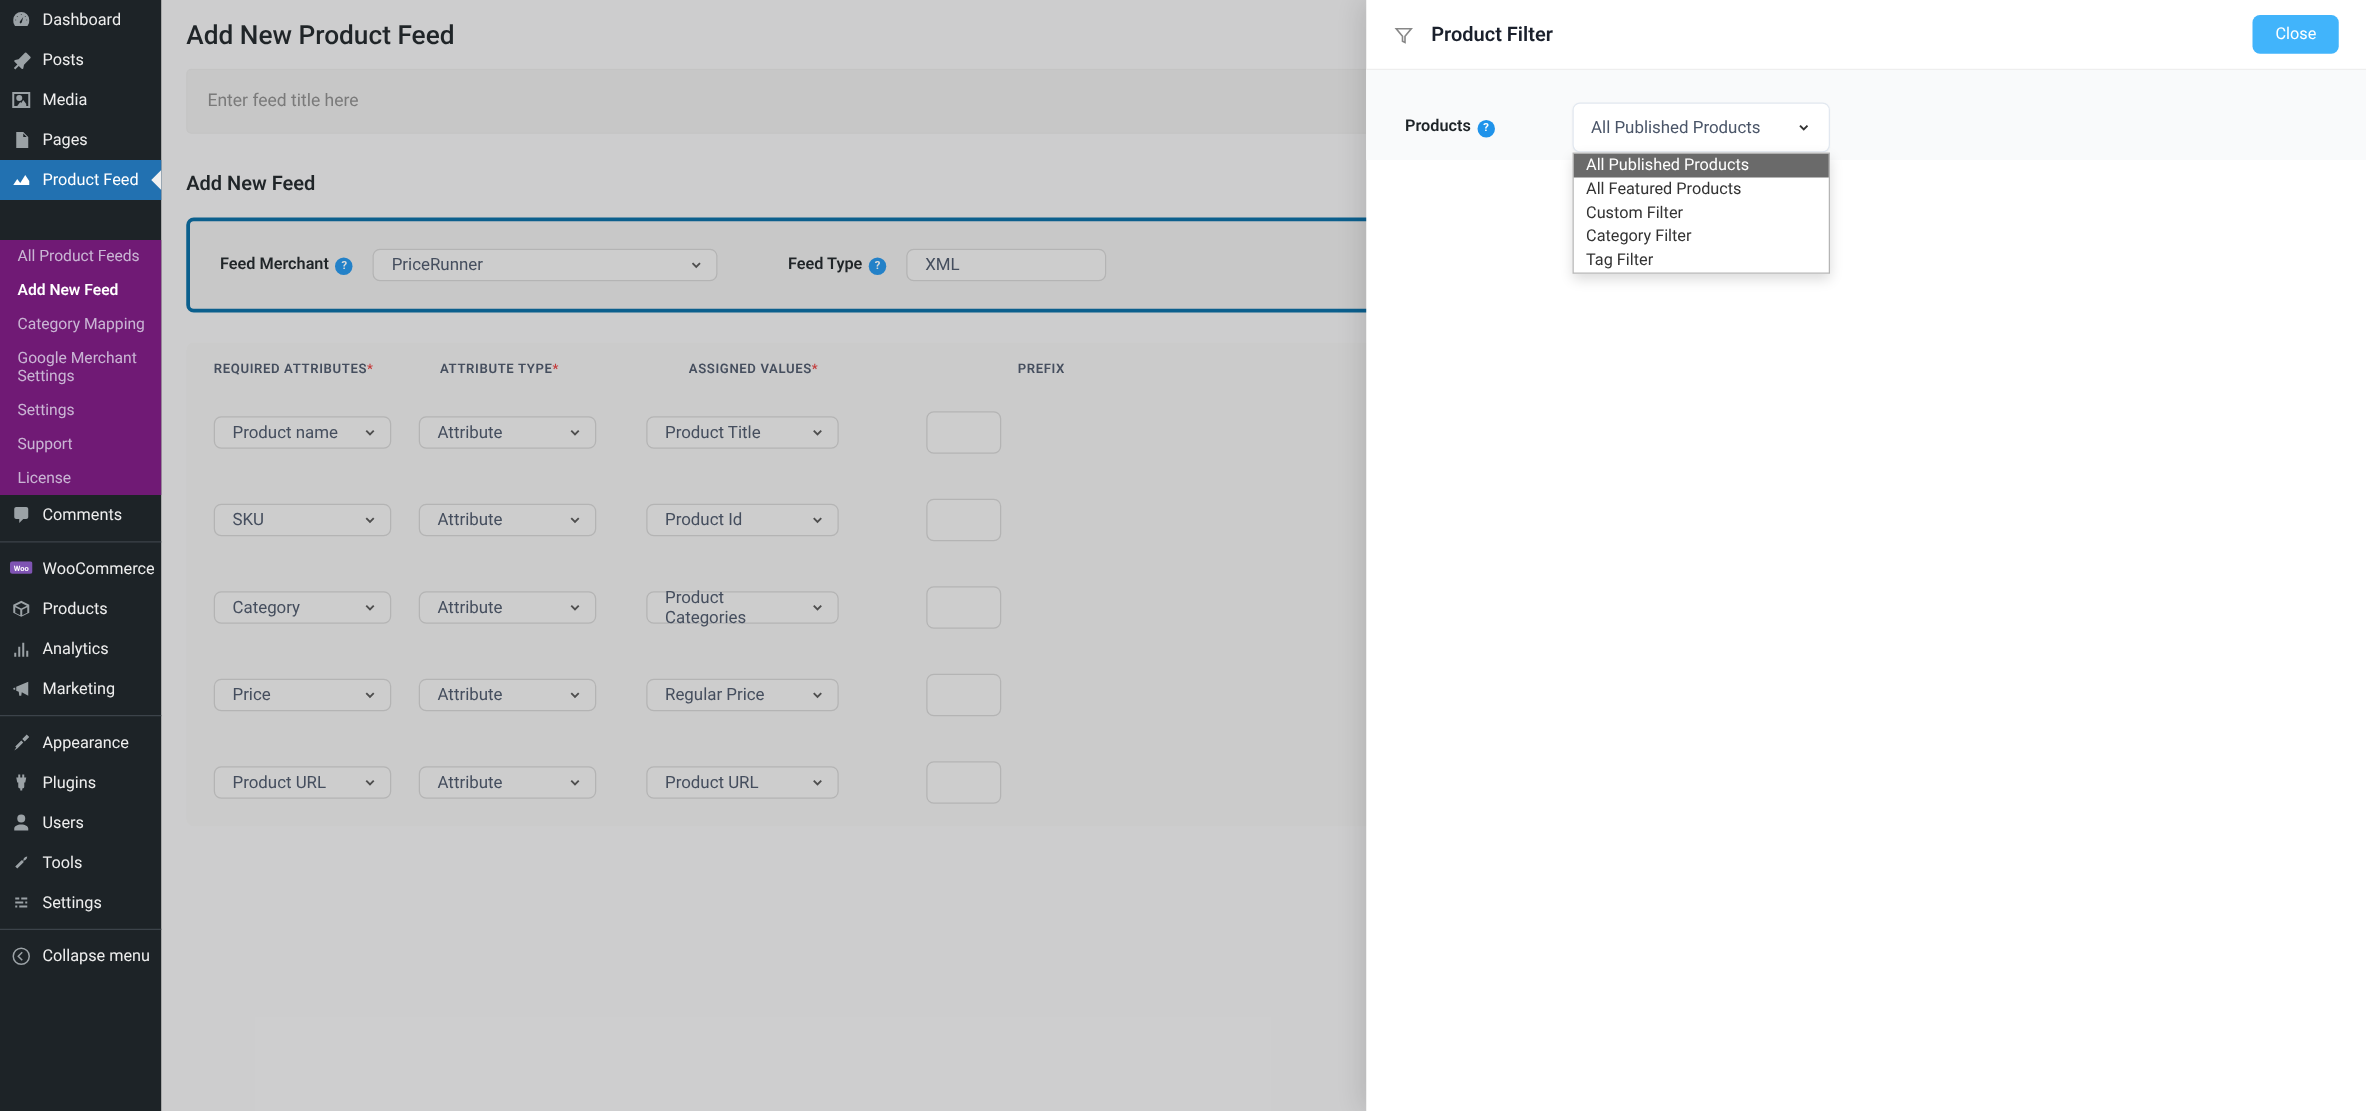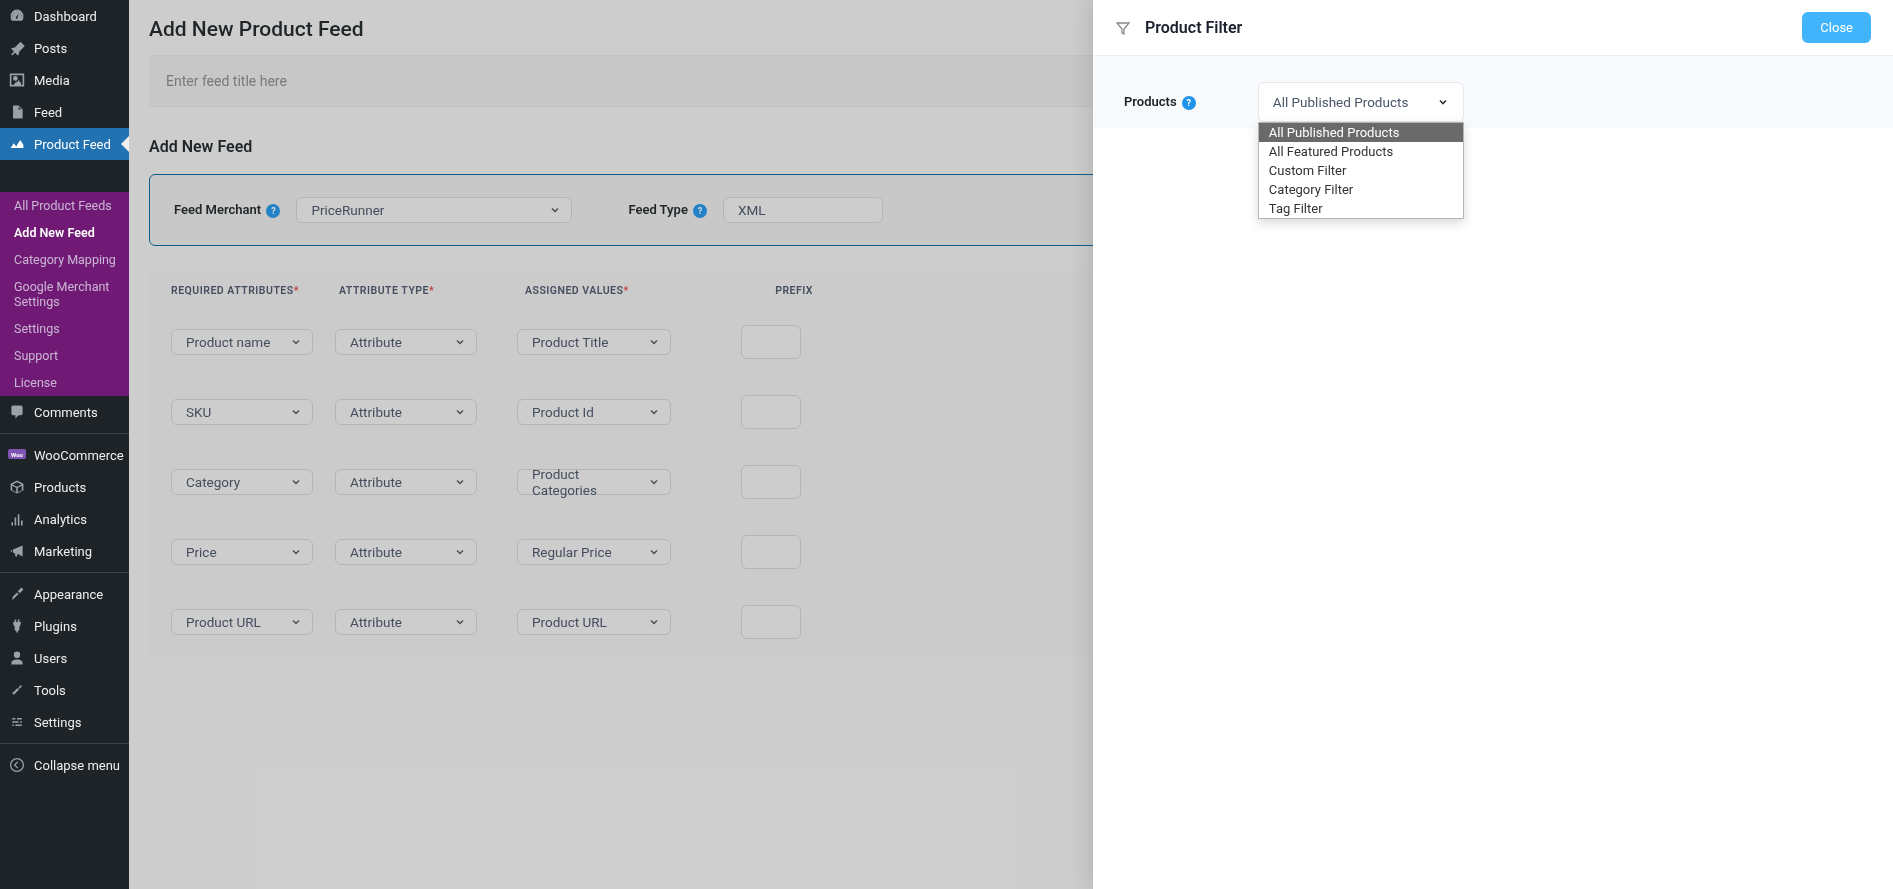--- a/index.html
+++ b/index.html
@@ -117,21 +117,21 @@
       font-size: 16px;
       font-weight: 600;
       color: #1d2327;
       margin-top: 30px;
       margin-bottom: 18px;
     }
     .panel {
       background: #eaeaea;
       border-radius: 6px;
       padding: 22px 24px;
-      border: 1px solid #0369a1;
+      border: 3px solid #0369a1;
     }
     .filter-row {
       display: flex;
       align-items: center;
       gap: 16px;
     }
     .label {
       font-size: 13px;
       font-weight: 600;
       color: #1d2327;
@@ -171,21 +171,21 @@
     
     
     .attr-table {
       margin-top: 24px;
       background: #ededed;
       border-radius: 6px;
     }
     .attr-head {
       display: grid;
       grid-template-columns: 164px 182px 184px 100px;
-      gap: 4px;
+      gap: 17px;
       padding: 14px 22px 10px;
       font-size: 10.5px;
       font-weight: 600;
       letter-spacing: 0.5px;
       color: #4a5568;
     }
     .attr-head .req::after { content: "*"; color: #e53e3e; }
     .attr-head > div:nth-child(4) { text-align: right; }
     .attr-row {
       display: grid;
@@ -324,21 +324,21 @@
       </span>
     <span>Media</span>
   </div>
 
   <div class="sidebar-item">
     <span class="menu-icon">
         <svg width="16" height="16" viewBox="0 0 20 20" fill="currentColor">
           <path d="M5 2h7l5 5v11H5V2zm7 1.5V7h3.5L12 3.5zM7 9h6v1H7V9zm0 3h6v1H7v-1z"></path>
         </svg>
       </span>
-    <span>Feed</span>
+    <span>Pages</span>
   </div>
 
   <div class="sidebar-item active">
     <span class="menu-icon">
         <svg width="16" height="16" viewBox="0 0 20 20" fill="currentColor">
           <path d="M2 15l4-6 3 4 5-8 4 6v4H2v-2z"></path>
         </svg>
       </span>
     <span>Product Feed</span>
   </div>

